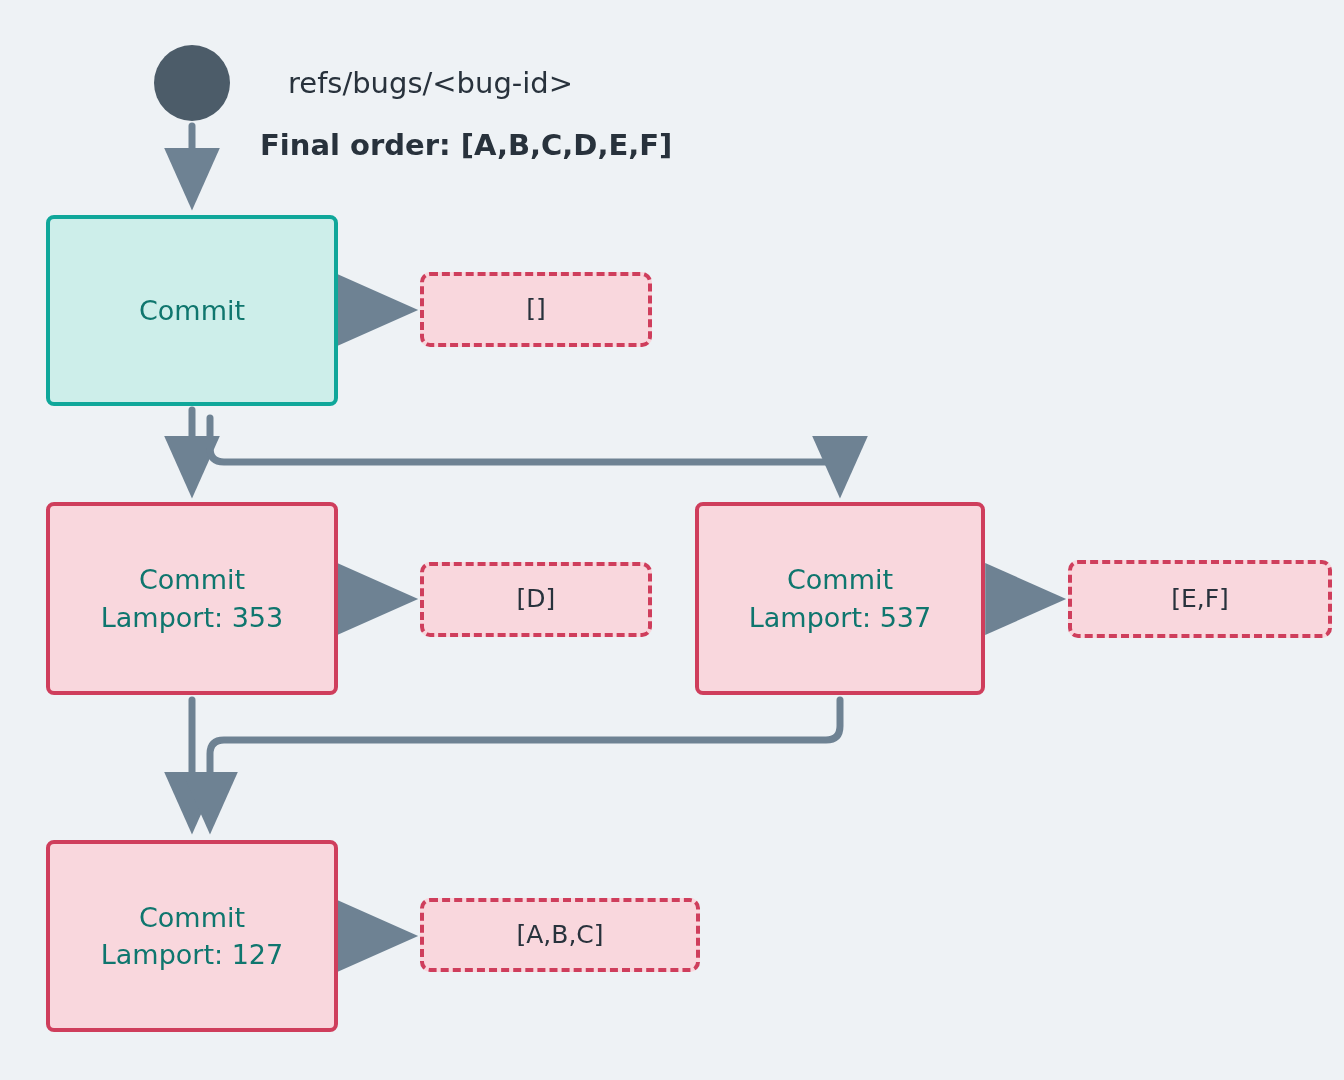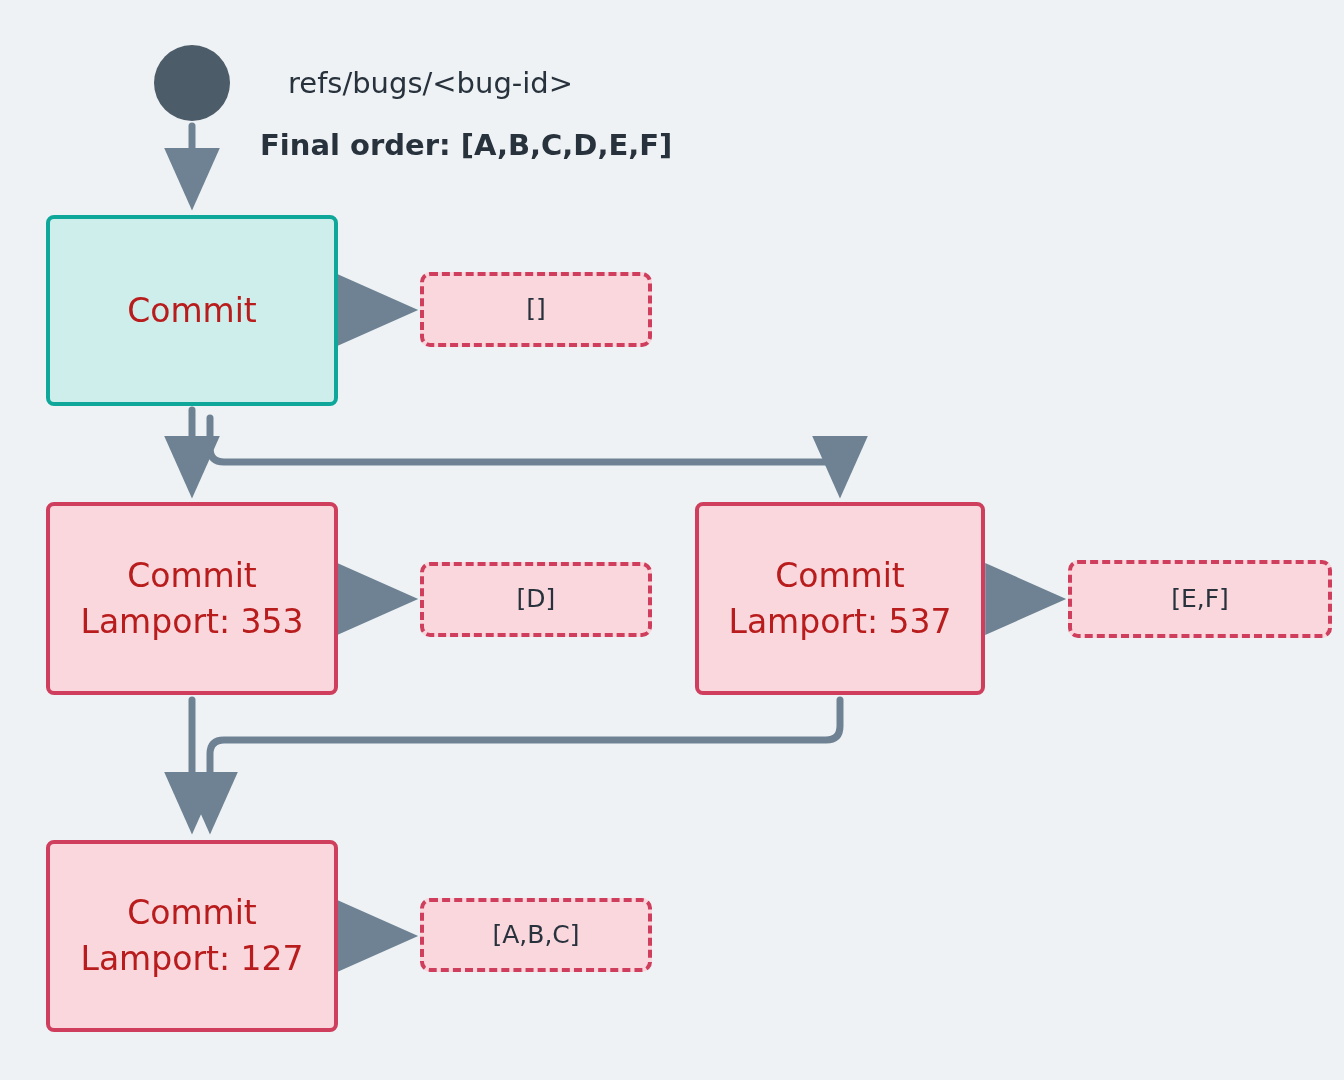--- a/index.html
+++ b/index.html
@@ -34,22 +34,22 @@
     align-items: center;
     justify-content: center;
     border-radius: 8px;
     line-height: 1.38;
   }
   .commit-node {
     border-width: 4px;
     border-style: solid;
   }
   .commit-node .ln {
-    font-size: 33px;
-    color: #b91c1c;
+    font-size: 27px;
+    color: #0f766e;
     white-space: nowrap;
   }
   .commit-node.teal {
     background: #cdeeea;
     border-color: #0fa79a;
   }
   .commit-node.pink {
     background: #f9d7dd;
     border-color: #cf3e5c;
   }
@@ -137,18 +137,18 @@
       </div>
       <div class="node ops-node" style="left: 420px; top: 272px; width: 232px; height: 75px;">
         <div class="ln">[]</div>
       </div>
       <div class="node ops-node" style="left: 420px; top: 562px; width: 232px; height: 75px;">
         <div class="ln">[D]</div>
       </div>
       <div class="node ops-node" style="left: 1068px; top: 560px; width: 264px; height: 78px;">
         <div class="ln">[E,F]</div>
       </div>
-      <div class="node ops-node" style="left: 420px; top: 898px; width: 232px; height: 74px;">
+      <div class="node ops-node" style="left: 420px; top: 898px; width: 280px; height: 74px;">
         <div class="ln">[A,B,C]</div>
       </div>
     </div>
 
 </div>
 
 </body></html>

